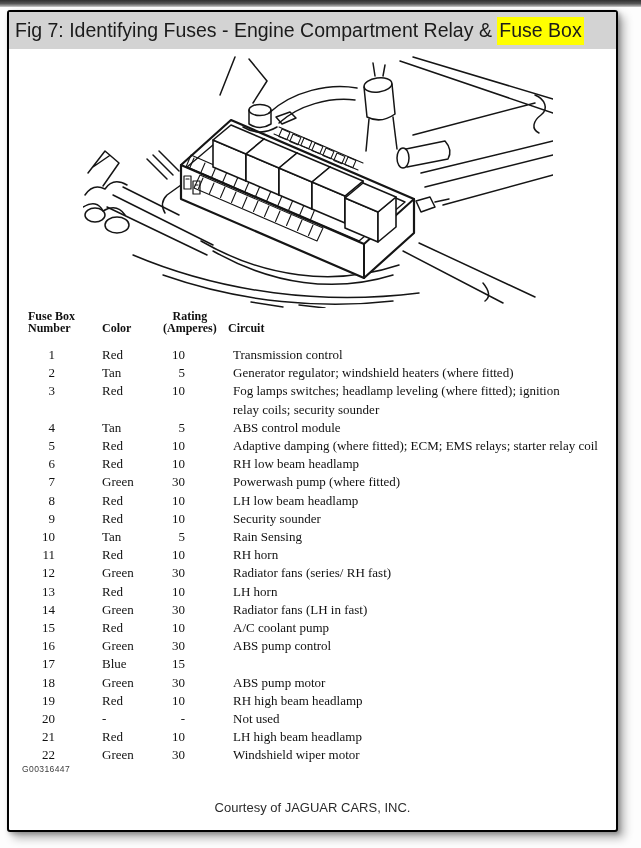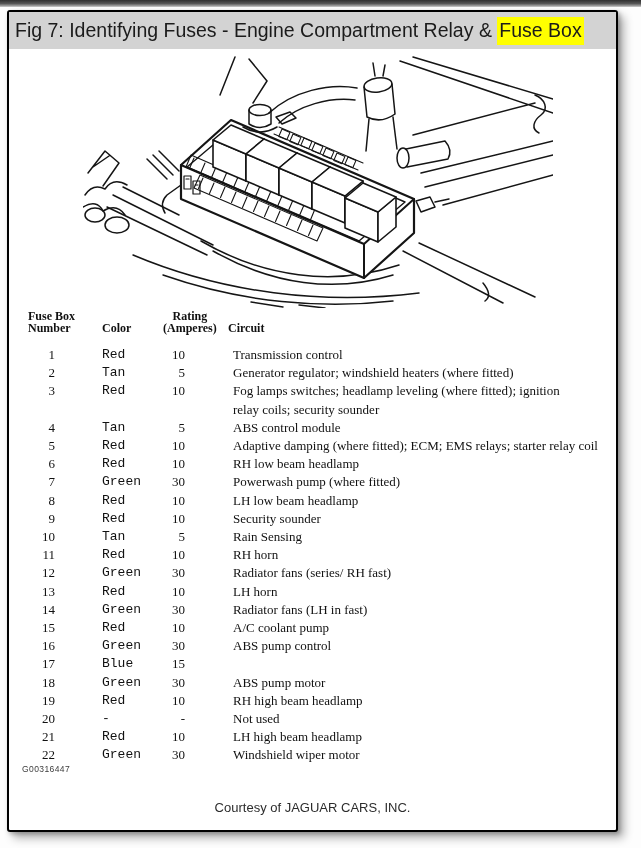--- a/index.html
+++ b/index.html
@@ -39,21 +39,21 @@
   #h-color   { left:93px;  top:310.5px; }
   #h-rating  { left:154px; top:299px;text-align:center; }
   #h-circuit { left:219px; top:310.5px; }
 
   .rows {
     position:absolute; left:0; top:334px; width:607px;
     font-family:"Liberation Serif", serif; font-size:13px; line-height:18.2px; color:#111;
   }
   .row { display:grid; grid-template-columns:46px 84px 46px auto; }
   .cell-number  { text-align:right; }
-  .cell-color   { padding-left:47px;font-family:Liberation Mono, monospace; }
+  .cell-color   { padding-left:47px; }
   .cell-rating  { text-align:right; }
   .cell-circuit { padding-left:48px; white-space:pre-wrap; }
 
   .fig-code {
     position:absolute; left:13px; top:752px;
     font-size:8.5px; color:#3d3d3d; letter-spacing:0.4px;
   }
   .footer {
     position:absolute; left:0; top:788px; width:100%;
     text-align:center; font-size:13px; color:#2c2c2c;

